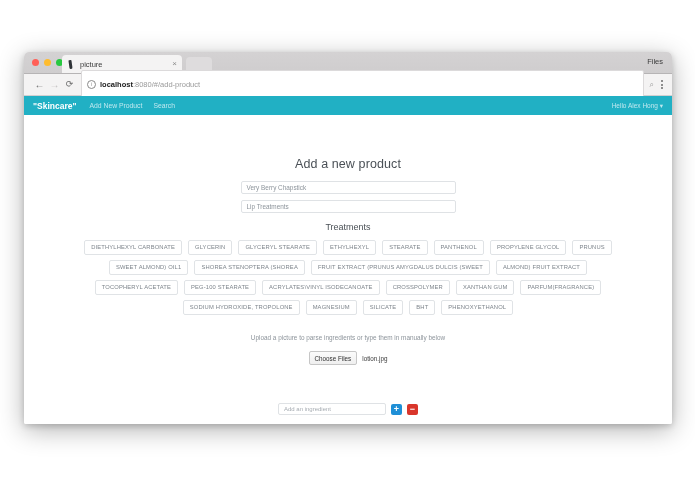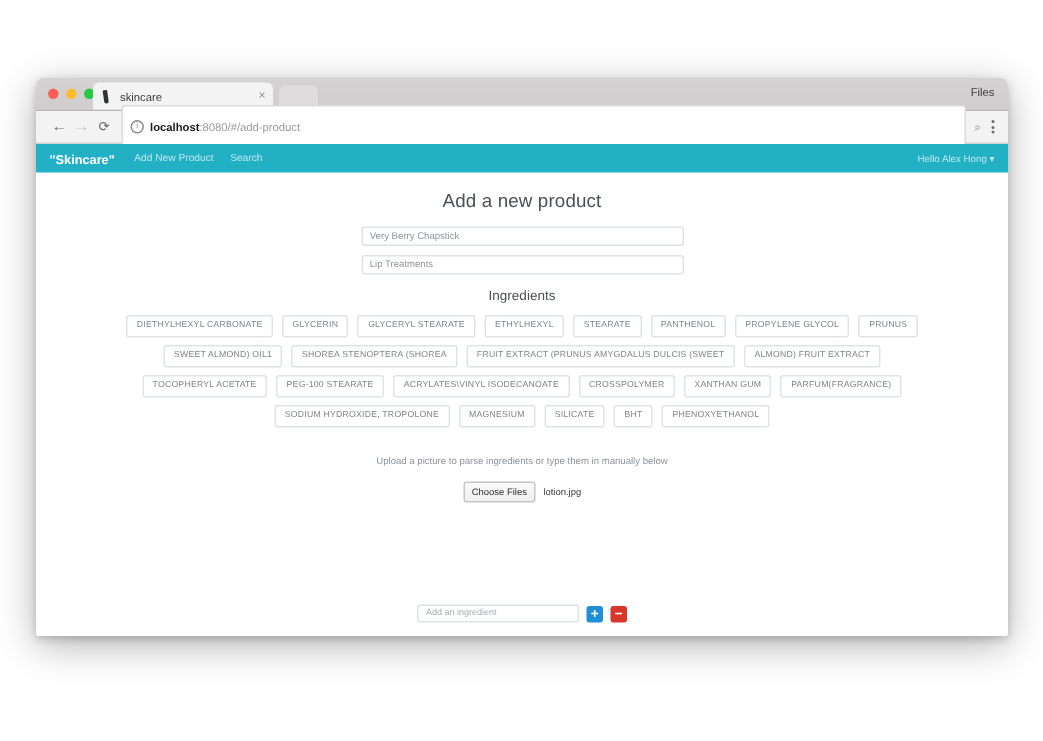--- a/index.html
+++ b/index.html
@@ -195,20 +195,21 @@
     margin-right: 11px;
   }
   .nav-right {
     margin-left: auto;
     font-size: 6.5px;
     color: #bfe8ef;
   }
 
   .content {
     padding-top: 12px;
+    margin-top: 30px;
   }
 
   h1.page-title {
     margin: 0 0 10px 0;
     text-align: center;
     font-size: 12.5px;
     font-weight: normal;
     color: #4a5056;
     letter-spacing: 0.1px;
   }
@@ -328,21 +329,21 @@
 
   <div class="tabstrip">
     <div class="traffic">
       <span class="dot red"></span>
       <span class="dot yellow"></span>
       <span class="dot green"></span>
     </div>
 
     <div class="tab">
       <span class="tab-favicon"></span>
-      <span class="tab-title">skincare</span>
+      <span class="tab-title">picture</span>
       <span class="tab-close">×</span>
     </div>
     <div class="tab-ghost"></div>
 
     <span class="guest-label">Files</span>
   </div>
 
   <div class="toolbar">
     <span class="nav-ico">←</span>
     <span class="nav-ico disabled">→</span>
@@ -373,21 +374,21 @@
     <div class="content">
       <h1 class="page-title">Add a new product</h1>
 
       <div class="field">
         <span>Very Berry Chapstick</span>
       </div>
       <div class="field">
         <span>Lip Treatments</span>
       </div>
 
-      <h2 class="section-title">Ingredients</h2>
+      <h2 class="section-title">Treatments</h2>
 
       <div class="chips" id="chips">
           <span class="chip">DIETHYLHEXYL CARBONATE</span>
           <span class="chip">GLYCERIN</span>
           <span class="chip">GLYCERYL STEARATE</span>
           <span class="chip">ETHYLHEXYL</span>
           <span class="chip">STEARATE</span>
           <span class="chip">PANTHENOL</span>
           <span class="chip">PROPYLENE GLYCOL</span>
           <span class="chip">PRUNUS</span>

